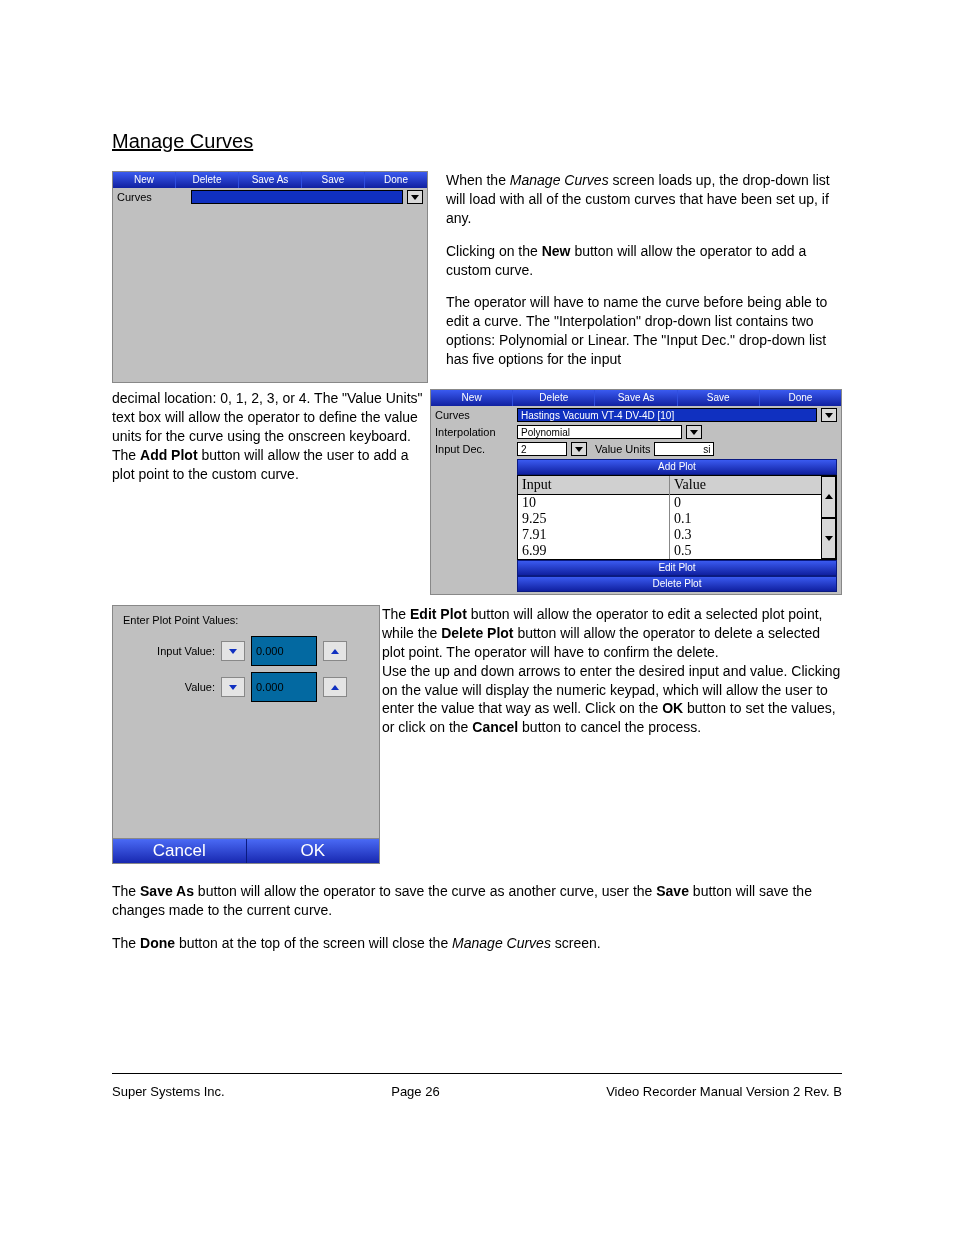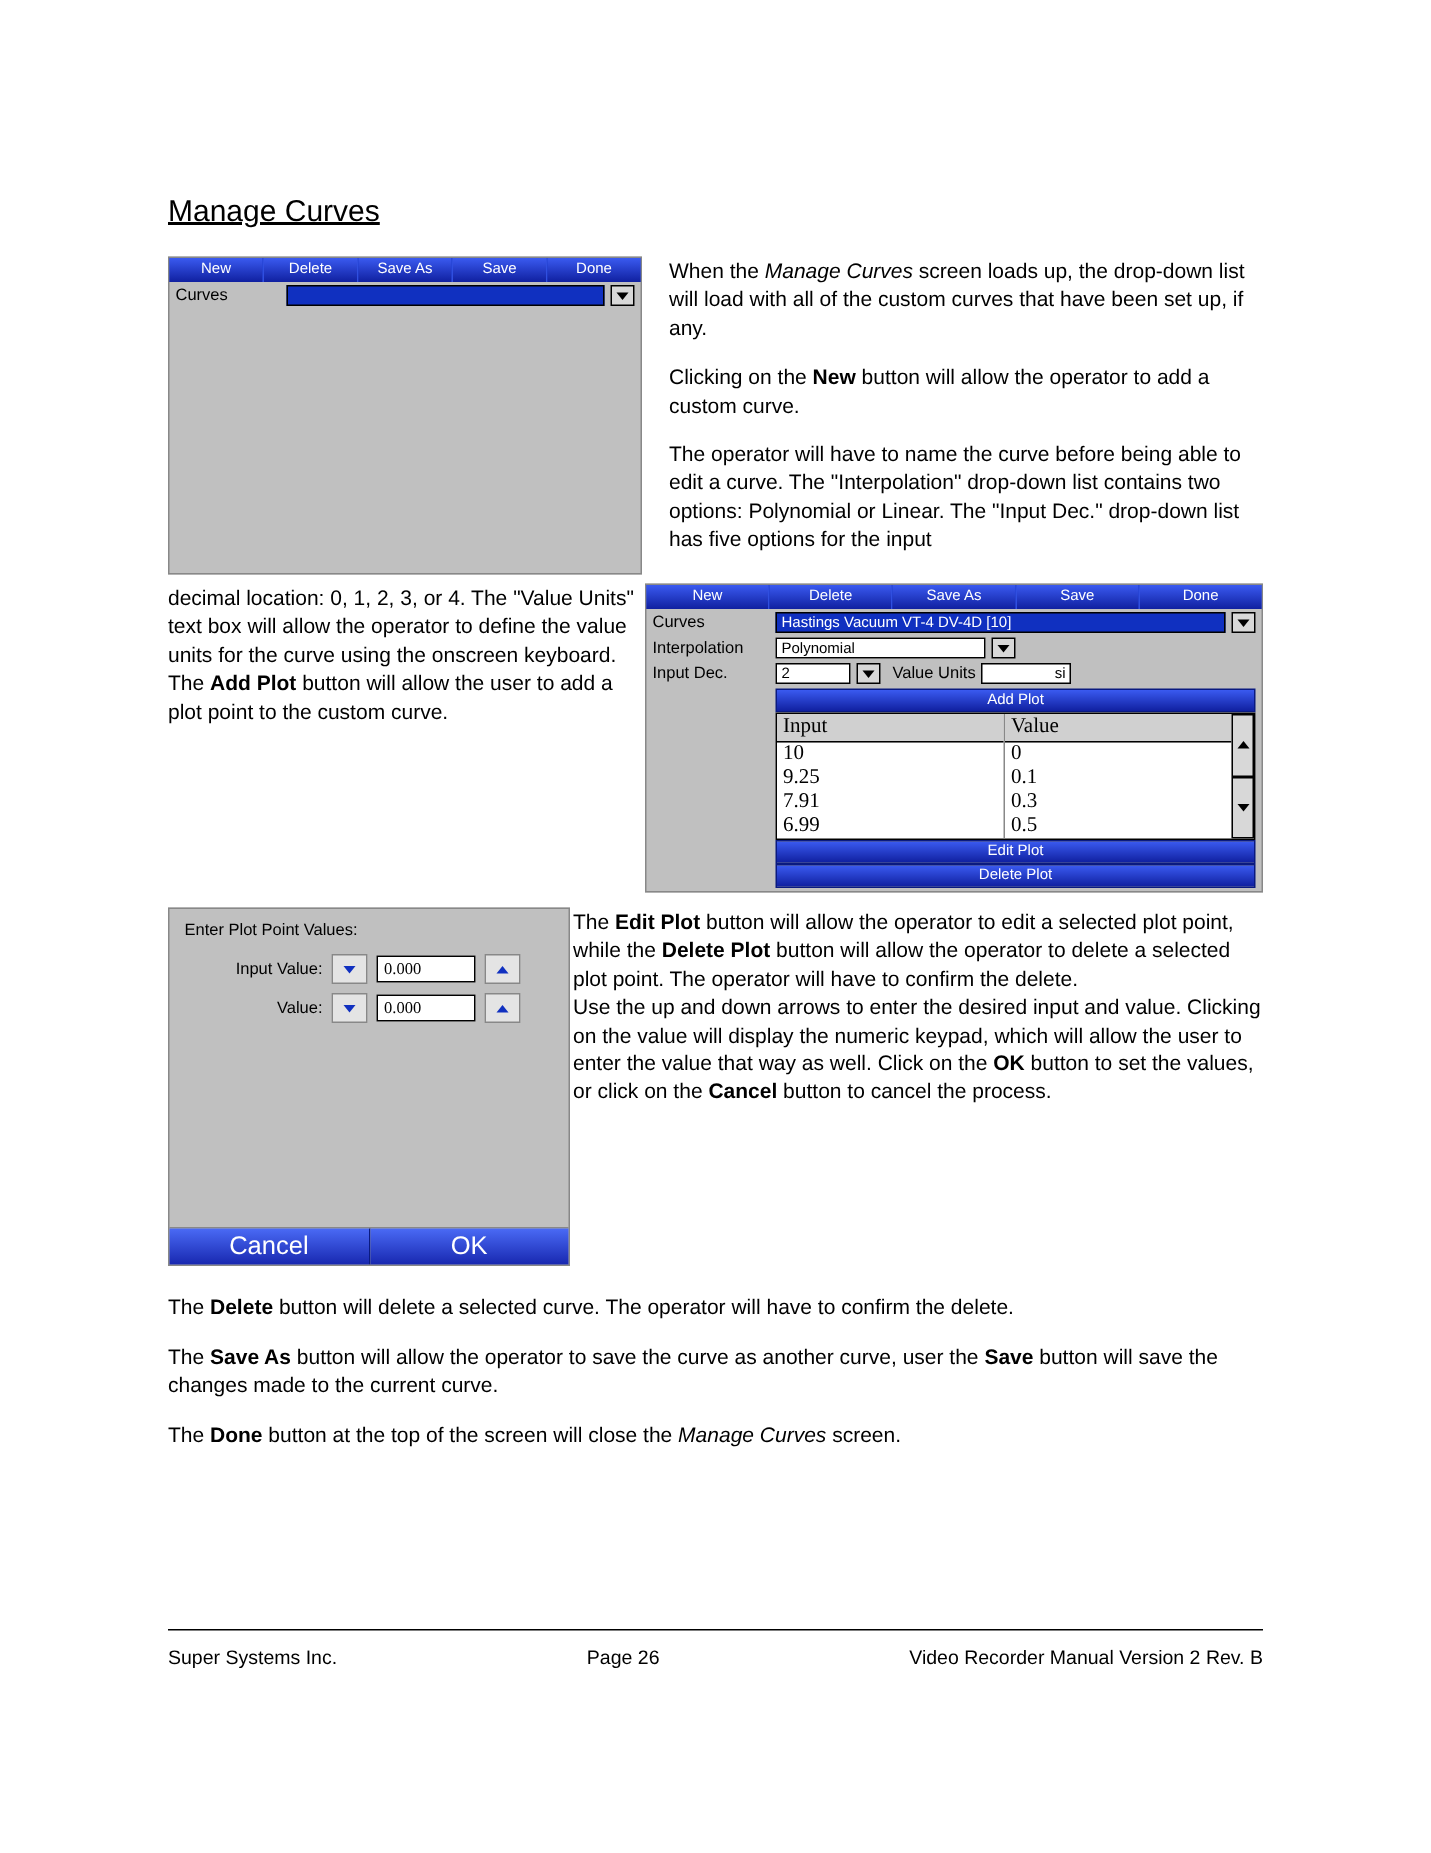--- a/index.html
+++ b/index.html
@@ -173,28 +173,27 @@
   .spin-btn {
     width: 22px; height: 18px;
     background: #e4e4e4;
     border: 1px solid #888;
     display: flex; align-items: center; justify-content: center;
     cursor: pointer;
   }
   .spin-btn .triangle-down { border-top-color: #1030c0; }
   .spin-btn .triangle-up { border-bottom-color: #1030c0; }
   .numbox {
-    width: 66px; height: 18px;
-    background: #ffffff;
+    width: 66px; height: 30px;
+    background: #0369a1;
     border: 1px solid #000;
     font-size: 11px;
     padding: 0 4px;
     display: flex; align-items: center;
     box-sizing: border-box;
-    font-family: Liberation Serif, serif;
   }
   .bottom-bar {
     display: flex;
     height: 24px;
     border-top: 1px solid #888;
   }
   .bigbtn {
     flex: 1;
     background: linear-gradient(#4a6af5, #1828b0);
     color: #fff;
@@ -266,21 +265,21 @@
         <div class="panel-body">
           <div class="form-row">
             <span class="lbl-wide">Curves</span>
             <div class="input-flat highlighted" style="flex:1">Hastings Vacuum VT-4 DV-4D [10]</div>
             <div class="dropdown-btn">
                 <span class="triangle-down"></span>
               </div>
           </div>
           <div class="form-row">
             <span class="lbl-wide">Interpolation</span>
-            <div class="input-flat" style="width:140px">Polynomial</div>
+            <div class="input-flat" style="width:165px">Polynomial</div>
             <div class="dropdown-btn">
                 <span class="triangle-down"></span>
               </div>
           </div>
           <div class="form-row">
             <span class="lbl-wide">Input Dec.</span>
             <div class="input-flat" style="width:50px">2</div>
             <div class="dropdown-btn">
                 <span class="triangle-down"></span>
               </div>
@@ -353,21 +352,20 @@
         </div>
       </div>
     </div>
     <div style="flex:1">
       <p style="margin-bottom:0"><span>The </span><span class="bold">Edit Plot</span><span> button will allow the operator to edit a selected plot point, while the </span><span class="bold">Delete Plot</span><span> button will allow the operator to delete a selected plot point.  The operator will have to confirm the delete.</span></p>
       <p><span>Use the up and down arrows to enter the desired input and value.  Clicking on the value will display the numeric keypad, which will allow the user to enter the value that way as well.  Click on the </span><span class="bold">OK</span><span> button to set the values, or click on the </span><span class="bold">Cancel</span><span> button to cancel the process.</span></p>
     </div>
   </div>
 
   <div>
-    <p><span>The </span><span class="bold">Delete</span><span> button will delete a selected curve.  The operator will have to confirm the delete.</span></p>
     <p><span>The </span><span class="bold">Save As</span><span> button will allow the operator to save the curve as another curve, user the </span><span class="bold">Save</span><span> button will save the changes made to the current curve.</span></p>
     <p><span>The </span><span class="bold">Done</span><span> button at the top of the screen will close the </span><span class="italic">Manage Curves</span><span> screen.</span></p>
   </div>
 
   <div class="footer-line">
     <span>Super Systems Inc.</span>
     <span>Page 26</span>
     <span>Video Recorder Manual Version 2 Rev. B</span>
   </div>
 </div>

